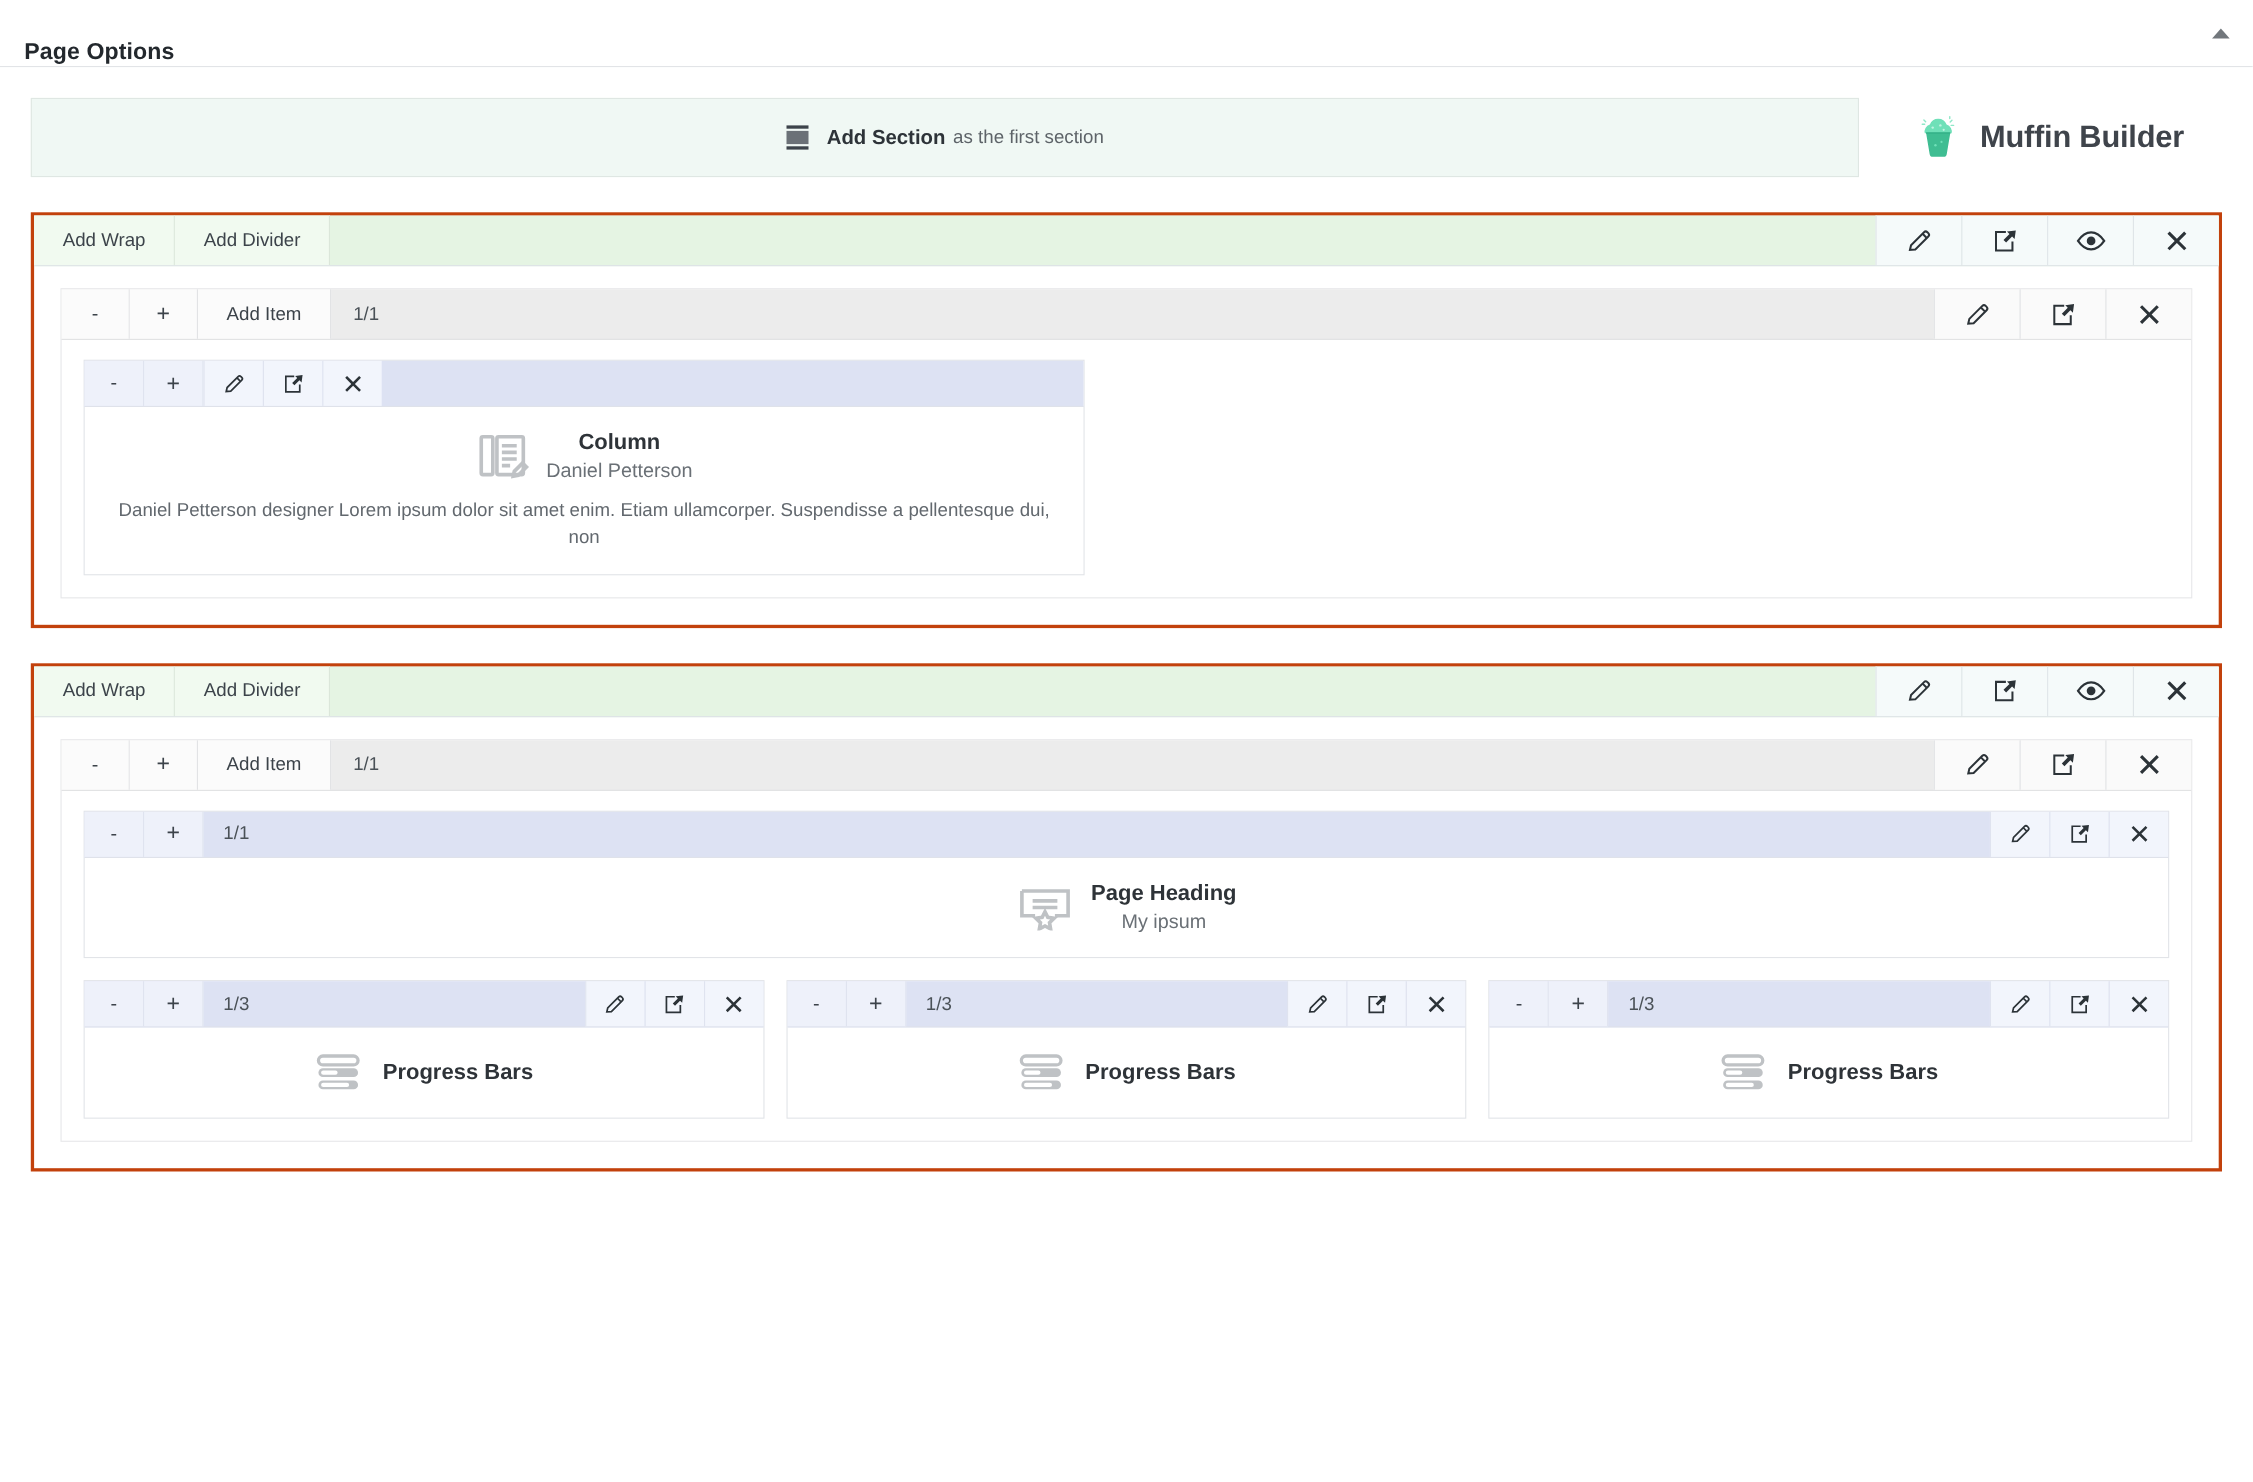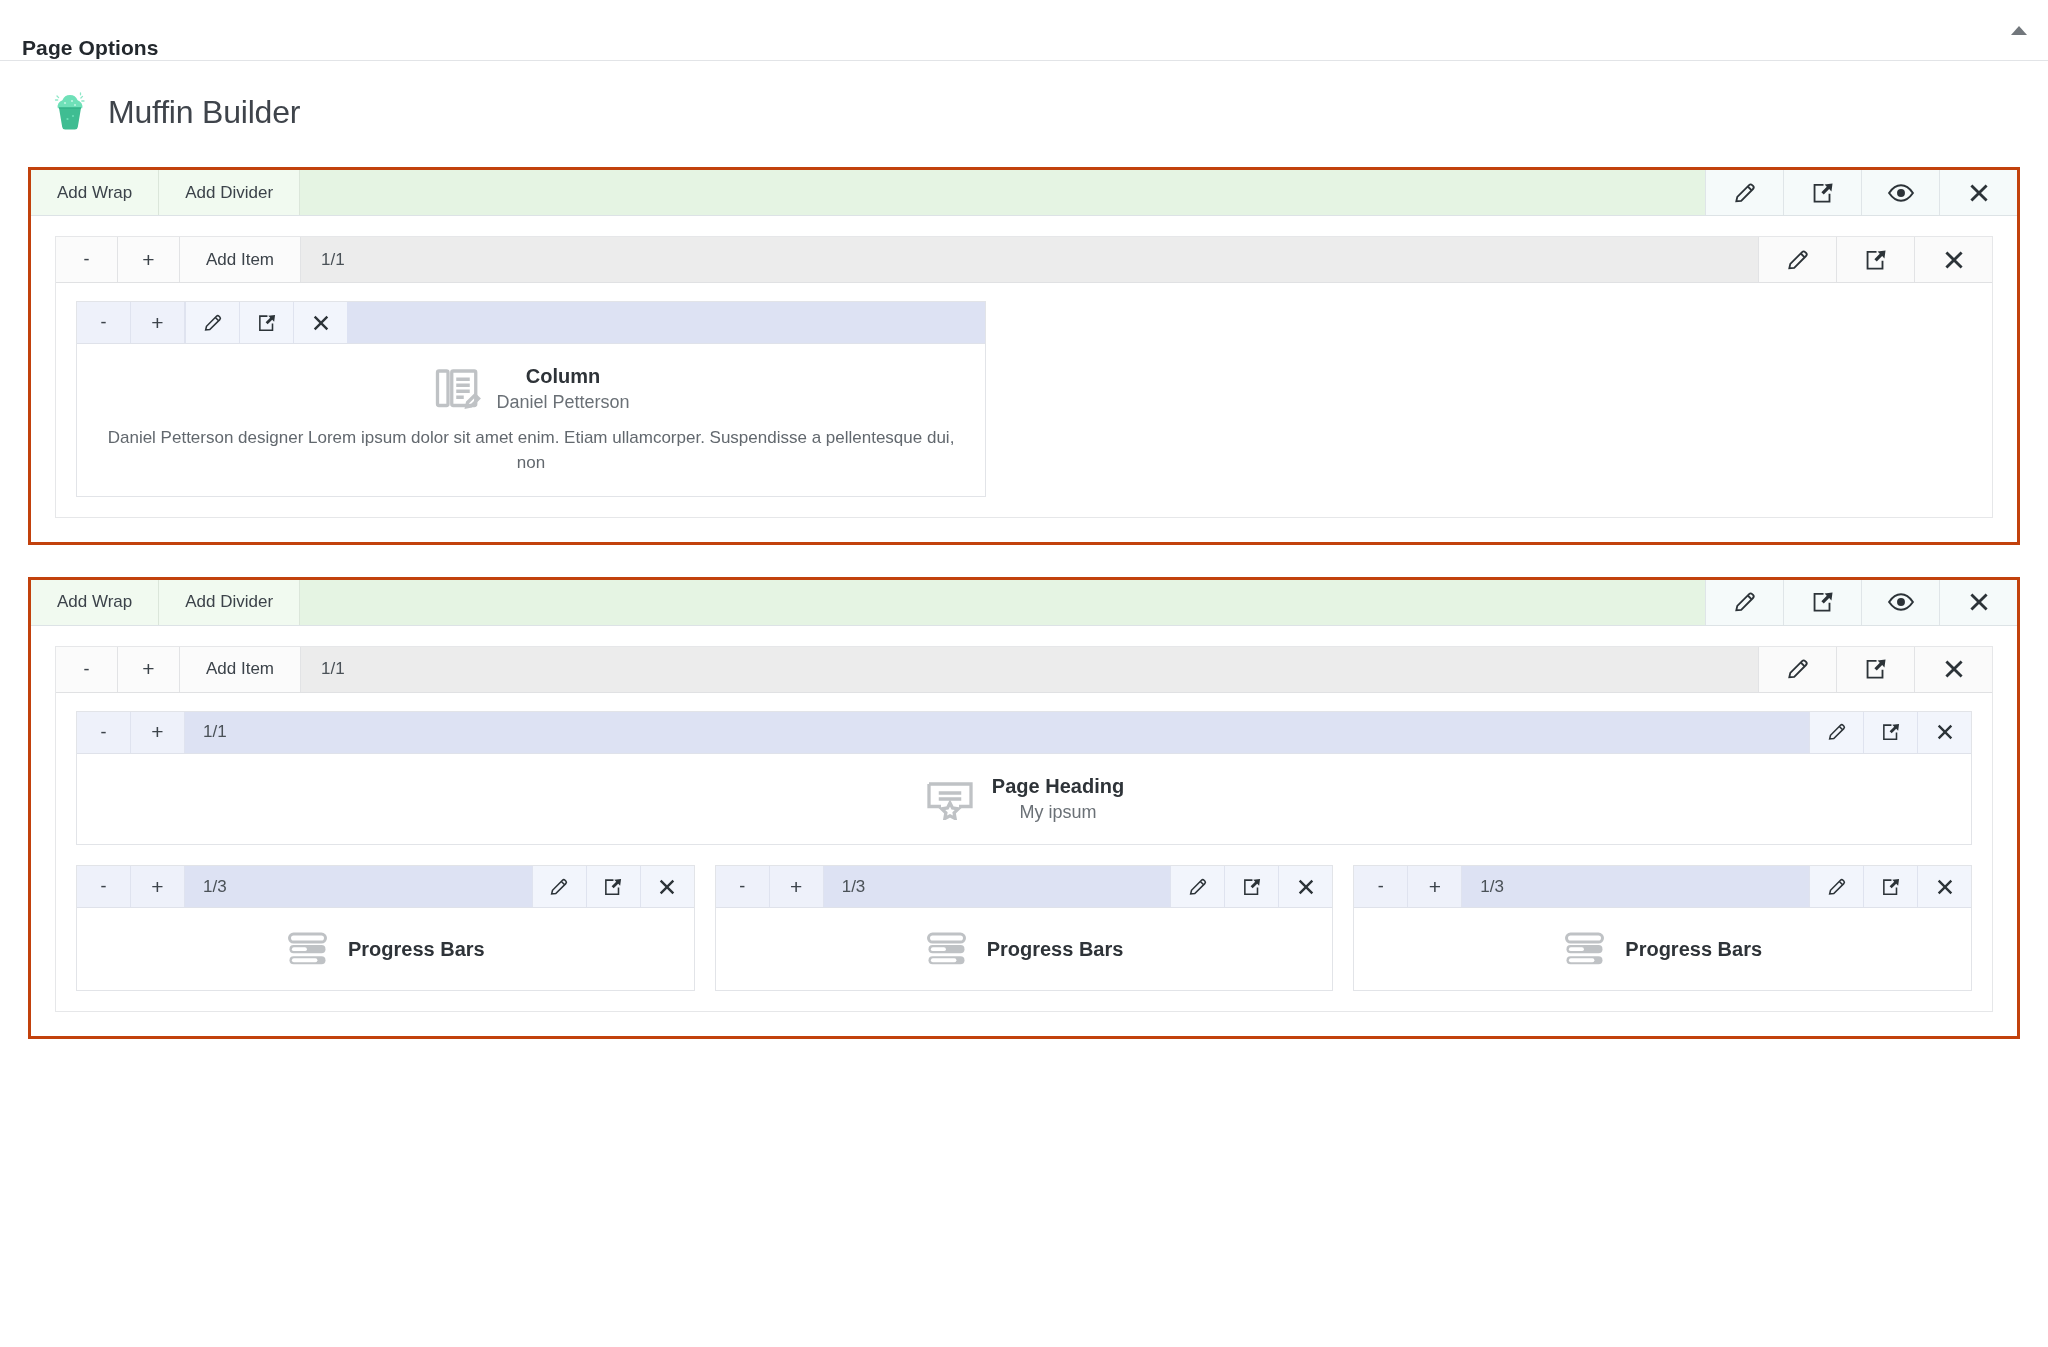--- a/index.html
+++ b/index.html
@@ -85,22 +85,22 @@
 
   .brand {
     width: 300px;
     display: flex;
     align-items: center;
     justify-content: flex-start;
     gap: 14px;
     padding-left: 18px;
   }
   .brand-name {
-    font-size: 32px;
-    font-weight: normal;
+    font-size: 28px;
+    font-weight: bold;
     color: #3f444b;
     letter-spacing: -0.2px;
   }
 
   
   .section {
     border: 3px solid #c2410c;
     background: #fff;
     margin-top: 32px;
   }
@@ -237,20 +237,29 @@
 <div class="page-header">
   <h1>Page Options</h1>
   <div class="collapse-toggle">
     <span class="tri-up"></span>
   </div>
 </div>
 
 <div class="builder">
 
   <div class="addsection-row">
+    <div class="add-section-bar">
+      <span class="sect-icon">
+          <i></i>
+          <i></i>
+          <i></i>
+        </span>
+      <span class="label-strong">Add Section</span>
+      <span class="label-soft">as the first section</span>
+    </div>
     <div class="brand">
       <span>
         <svg width="48" height="46" viewBox="0 0 48 46">
           <path d="M13 19 h22 l-3.2 19 a3 3 0 0 1 -3 2.6 h-9.6 a3 3 0 0 1 -3 -2.6 Z" fill="#3fbd92"></path>
           <path d="M24 6 a8.2 8.2 0 0 0 -7.6 5.2 a6.6 6.6 0 0 0 -4.6 8 h24.4 a6.6 6.6 0 0 0 -4.6 -8 A8.2 8.2 0 0 0 24 6 Z" fill="#6fe0b8"></path>
           <path d="M13 19 h22" stroke="#2fae84" stroke-width="1.4" fill="none"></path>
           <circle cx="19" cy="14" r="1.1" fill="#bff4e2"></circle>
           <circle cx="26" cy="12" r="1.1" fill="#bff4e2"></circle>
           <circle cx="29" cy="16" r="1" fill="#bff4e2"></circle>
           <circle cx="21.5" cy="30" r="1.1" fill="#6fe0b8"></circle>

